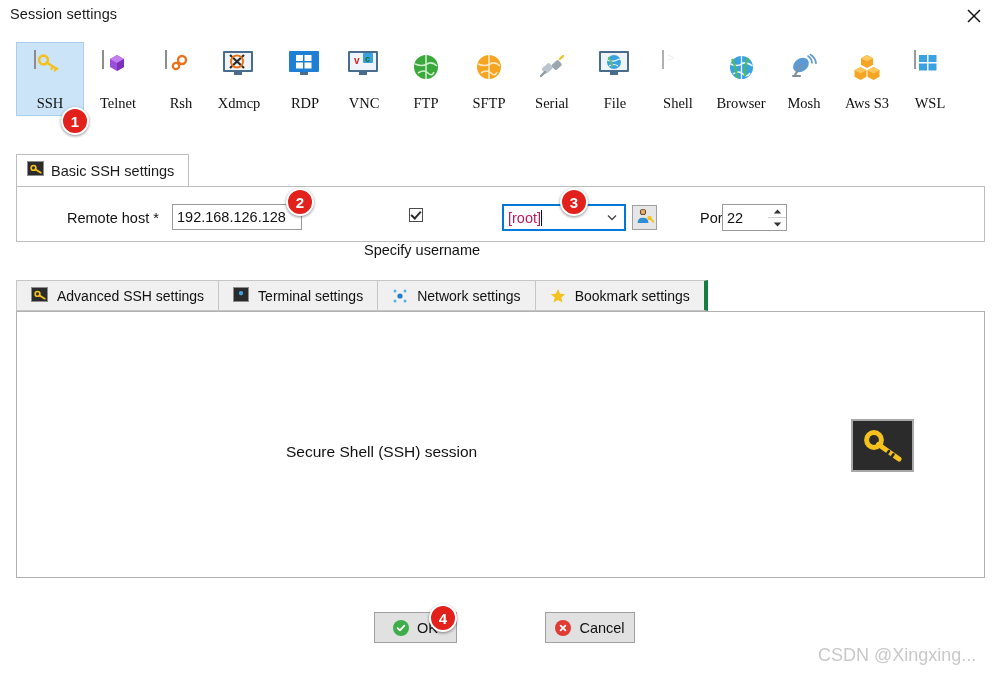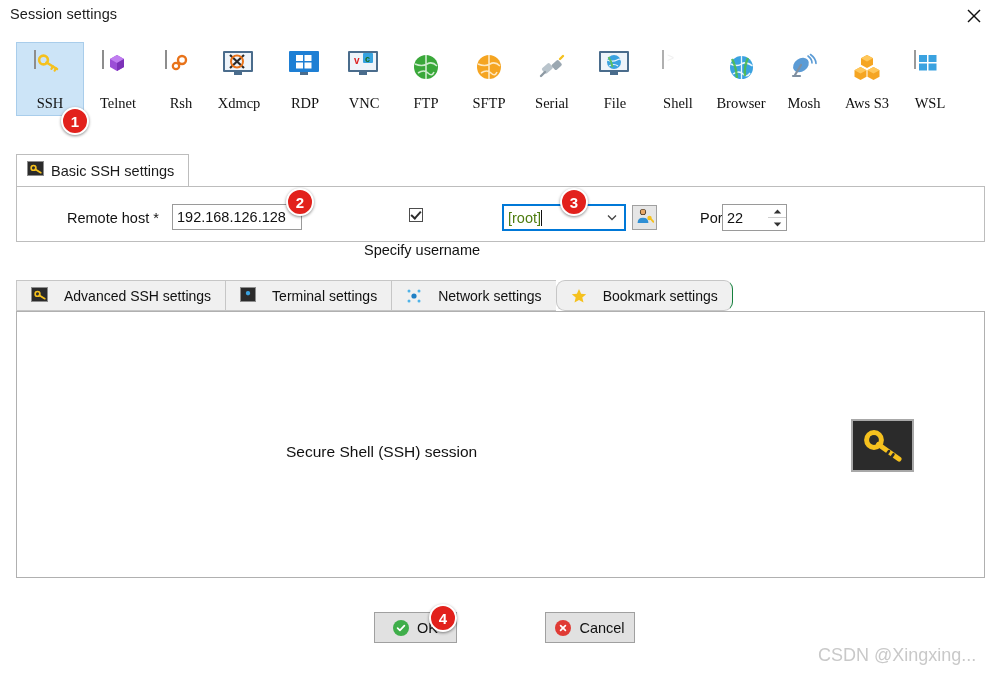--- a/index.html
+++ b/index.html
@@ -193,21 +193,21 @@
     border: 2px solid #0078d7;
     background: #fff;
     box-sizing: border-box;
     display: flex;
     align-items: center;
     cursor: text;
   }
   #username-value {
     font-size: 14.5px;
     padding-left: 4px;
-    color: #4d7c0f;
+    color: #be185d;
   }
   #username-caret {
     width: 1px; height: 16px;
     background: #111;
     margin-left: 0px;
   }
   #username-arrow {
     position: absolute;
     right: 3px; top: 0; bottom: 0;
     width: 18px;
@@ -265,26 +265,26 @@
   }
   .tab {
     height: 31px;
     padding: 0 14px;
     background: #f0f0f0;
     border: 1px solid #c6c6c6;
     border-right: none;
     box-sizing: border-box;
     display: flex;
     align-items: center;
-    gap: 16px;
+    gap: 9px;
     font-size: 14px;
     color: #111;
     cursor: pointer;
   }
-  .tab:last-child { border-right: 1px solid #15803d; border-radius: 9px; }
+  .tab:last-child { border-right: 4px solid #15803d; }
 
   
   #content-panel {
     position: absolute;
     left: 16px; top: 311px;
     width: 969px;
     height: 267px;
     background: #ffffff;
     border: 1px solid #b0b0b0;
     box-sizing: border-box;

